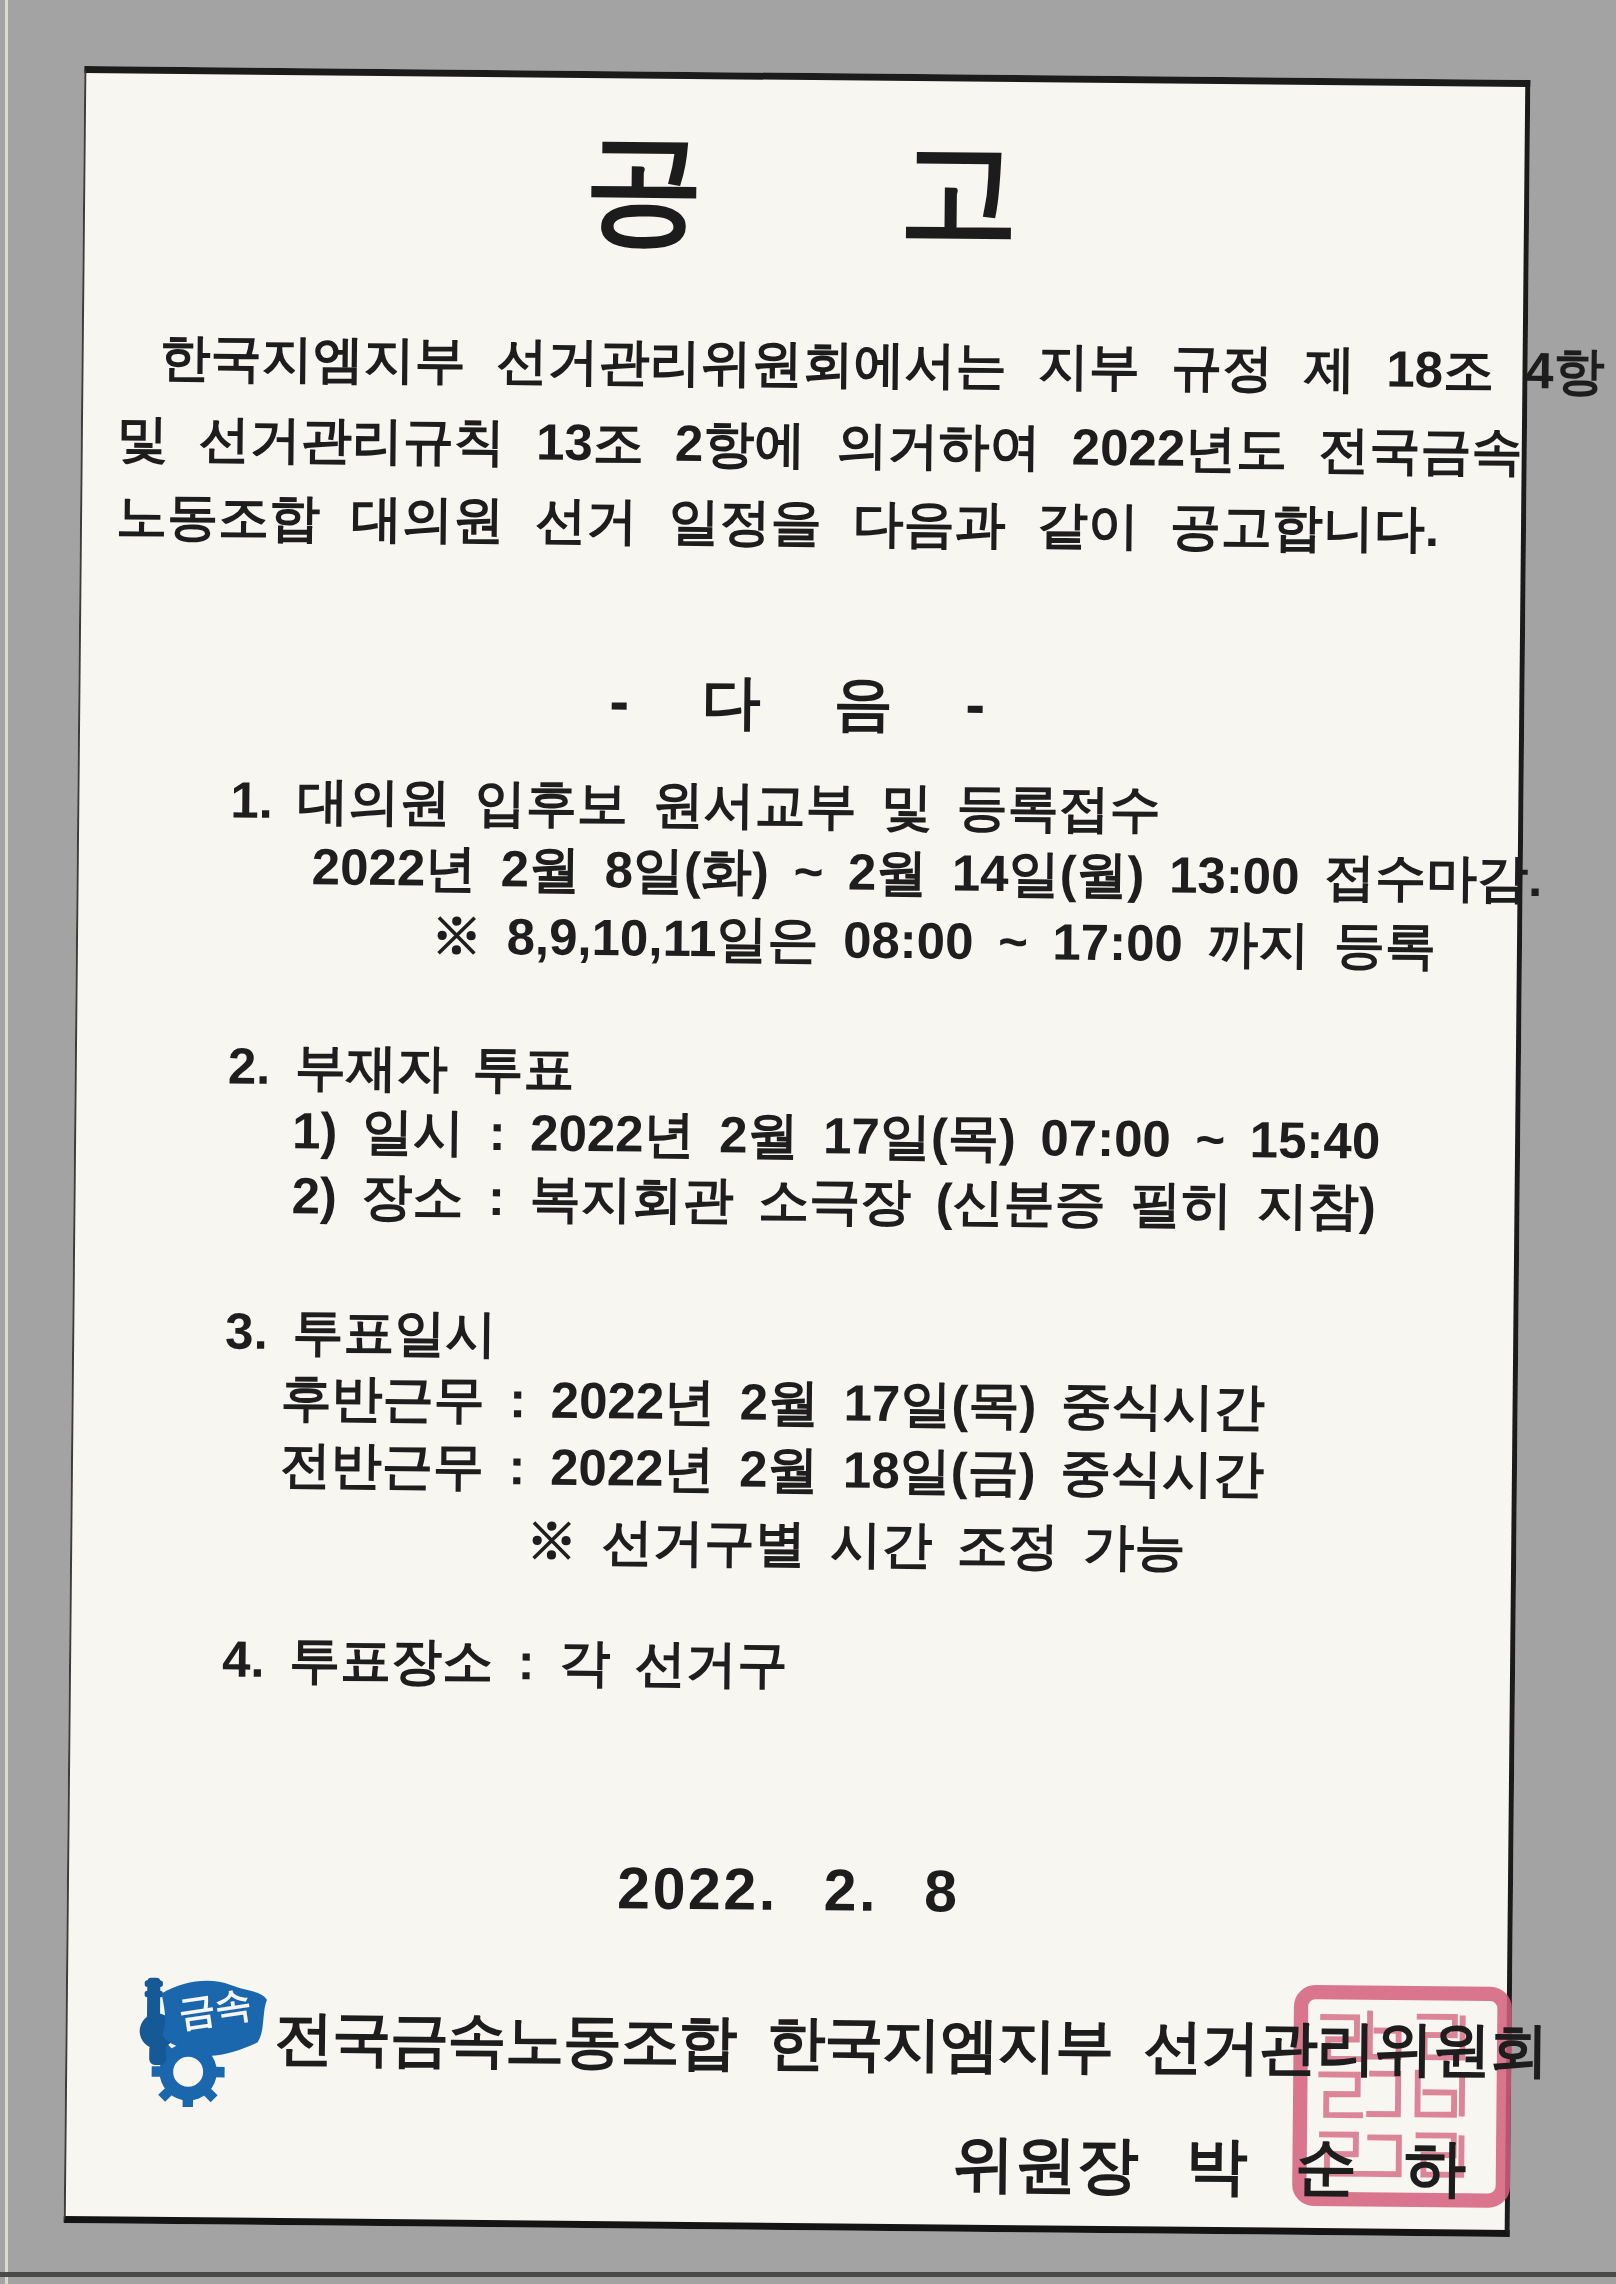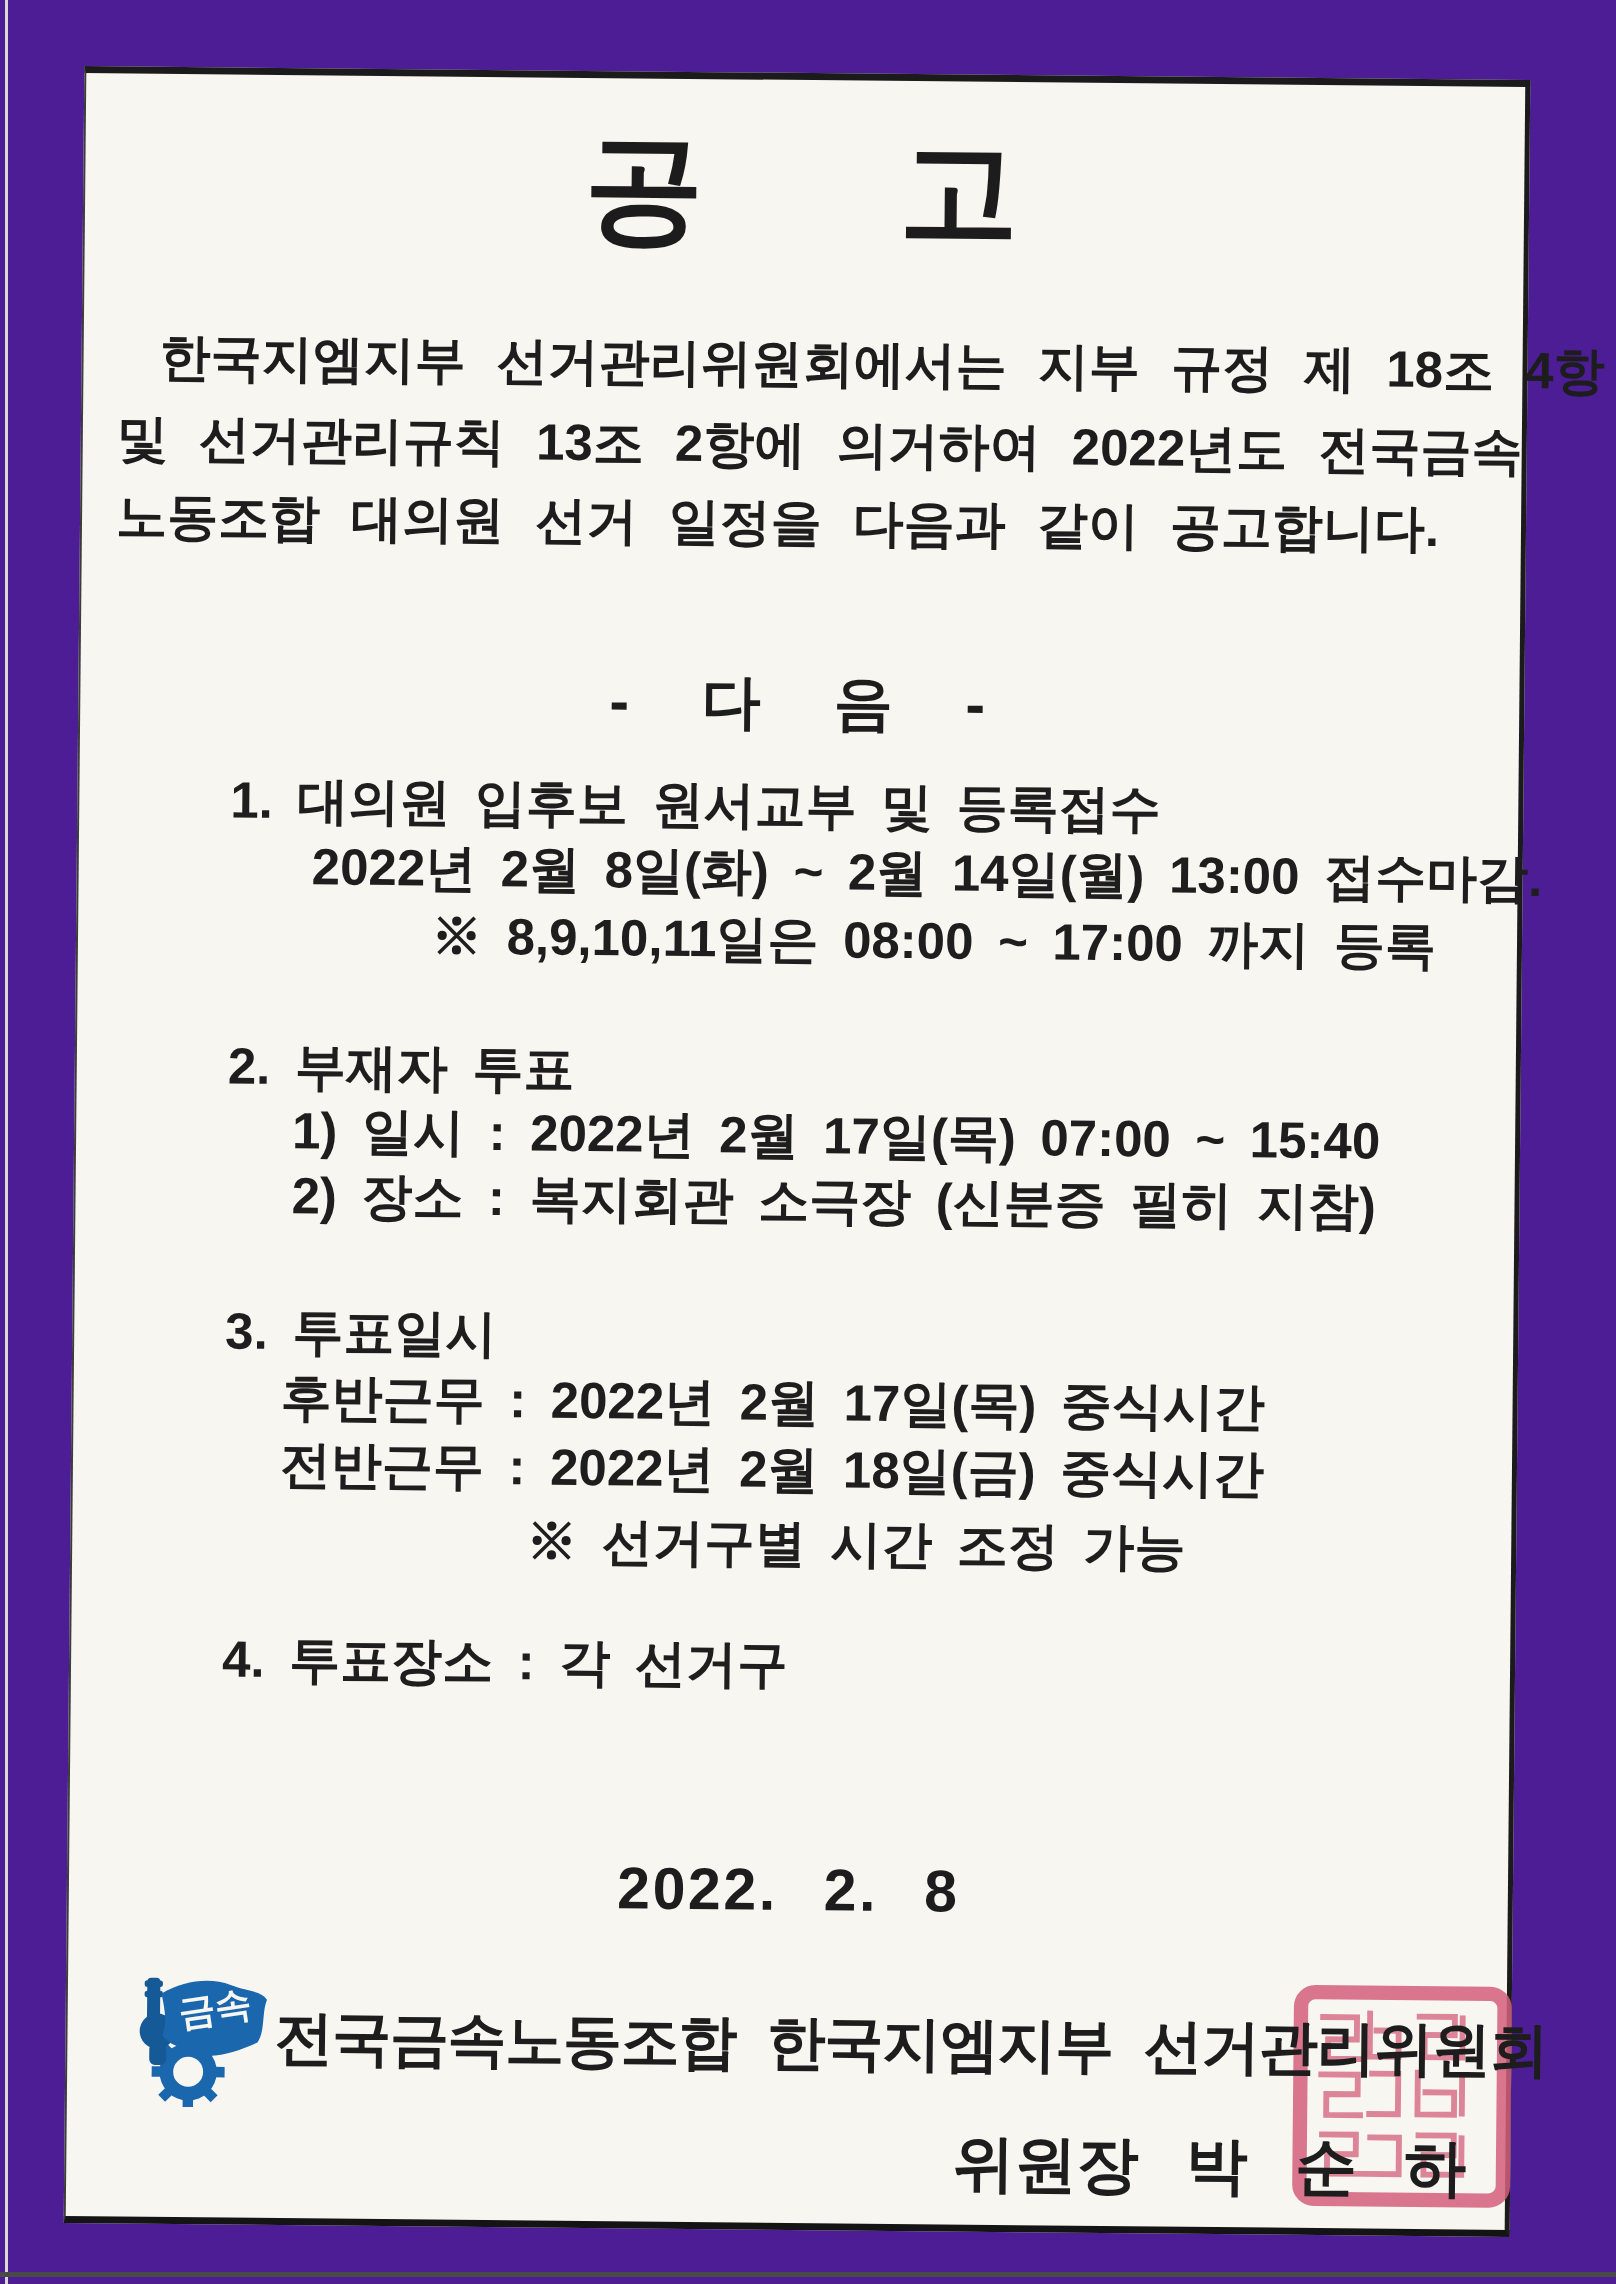--- a/index.html
+++ b/index.html
@@ -1,18 +1,18 @@
 <!DOCTYPE html>
 <html style="font-size:10.4px"><head>
 <meta charset="utf-8">
 <style>
   html,body{margin:0;padding:0;background:#e9e7e1;}
   .page{
     position:relative;width:1617px;height:2284px;overflow:hidden;
-    background:#4c1d95;
+    background:#a3a3a3;
     font-family:"Liberation Sans", sans-serif;
     color:#1d1d1d;
   }
   
   .edge-left{position:absolute;left:5.2px;top:0;width:2.6px;height:2284px;background:#dcd9d2;}
   .edge-bottom{position:absolute;left:0;top:2272px;width:1617px;height:5.2px;background:#4a4a48;}
 
   
   .frame{
     position:absolute;left:74px;top:73px;width:1439px;height:2143px;

